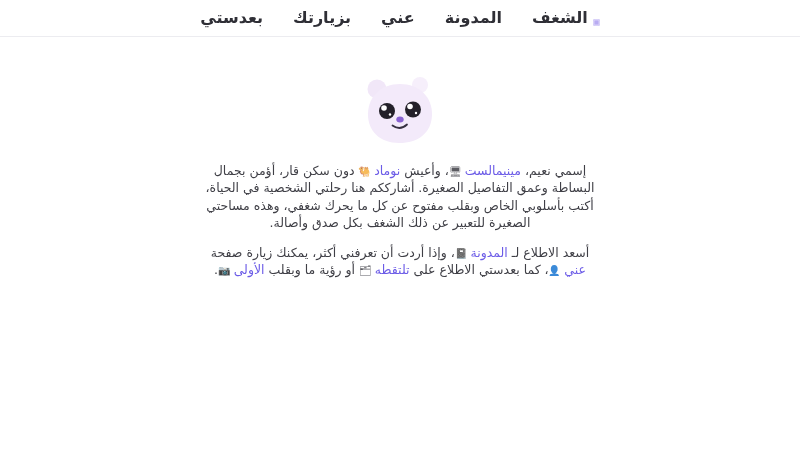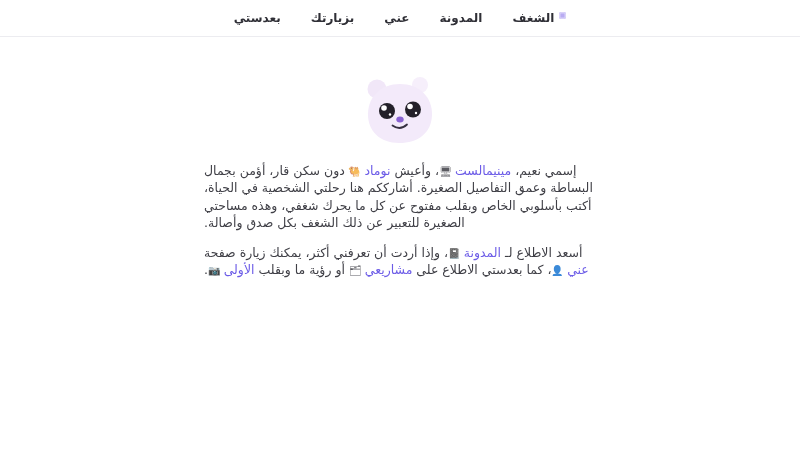--- a/index.html
+++ b/index.html
@@ -12,22 +12,22 @@
 
   
   .navbar {
     height: 37px;
     border-bottom: 1px solid #ececf0;
     display: flex; align-items: center; justify-content: center;
     direction: rtl;
   }
   .nav-list { display: flex; align-items: center; gap: 30px; }
   .nav-link {
-    display: flex; align-items: flex-start; gap: 5px;
-    font-size: 12px; font-weight: 600; color: #2f2f36;
+    display: flex; align-items: flex-end; gap: 5px;
+    font-size: 16px; font-weight: 600; color: #2f2f36;
     text-decoration: none; cursor: pointer; line-height: 1;
   }
   .nav-home-icon {
     width: 7px; height: 7px; border-radius: 2px;
     background: #b9acf2;
     box-shadow: inset 0 0 0 1.5px #d9d2f8;
     display: inline-block;
   }
 
   
@@ -35,21 +35,21 @@
     margin-top: 38px;
     display: flex; justify-content: center;
   }
   .mascot-wrap svg { display: block; }
 
   
   .content {
     direction: rtl;
     max-width: 392px;
     margin: 15px auto 0 auto;
-    text-align: left;
+    text-align: center;
     color: #3f3f46;
     font-size: 12.5px;
     line-height: 1.38;
   }
   .content p + p { margin-top: 13px; }
   .content a {
     color: #6c5ce7; text-decoration: none; cursor: pointer; font-weight: 500;
   }
   .emoji {
     font-size: 10px; opacity: 0.85; display: inline;
@@ -96,14 +96,14 @@
 
     <ellipse cx="40" cy="44.5" rx="3.7" ry="3" fill="#8a63d2"></ellipse>
 
     <path d="M 32.5 50.5 Q 40 56 47 49.5" stroke="#363040" stroke-width="1.8" fill="none" stroke-linecap="round"></path>
   </svg>
 </div>
 
 <div class="content">
   <p><span>إسمي نعيم، </span><a>مينيمالست</a><span class="emoji"> 🖥</span><span>، وأعيش </span><a>نوماد</a><span class="emoji"> 🐫</span><span> دون سكن قار، أؤمن بجمال البساطة وعمق التفاصيل الصغيرة. أشارككم هنا رحلتي الشخصية في الحياة، أكتب بأسلوبي الخاص وبقلب مفتوح عن كل ما يحرك شغفي، وهذه مساحتي الصغيرة للتعبير عن ذلك الشغف بكل صدق وأصالة.</span></p>
 
-  <p><span>أسعد الاطلاع لـ </span><a>المدونة</a><span class="emoji"> 📓</span><span>، وإذا أردت أن تعرفني أكثر، يمكنك زيارة صفحة </span><a>عني</a><span class="emoji"> 👤</span><span>، كما بعدستي الاطلاع على </span><a>مشاريعي</a><span class="emoji"> 🗂</span><span> أو رؤية ما وبقلب </span><a>الأولى</a><span class="emoji"> 📷</span><span>.</span></p>
+  <p><span>أسعد الاطلاع لـ </span><a>المدونة</a><span class="emoji"> 📓</span><span>، وإذا أردت أن تعرفني أكثر، يمكنك زيارة صفحة </span><a>عني</a><span class="emoji"> 👤</span><span>، كما بعدستي الاطلاع على </span><a>تلتقطه</a><span class="emoji"> 🗂</span><span> أو رؤية ما وبقلب </span><a>الأولى</a><span class="emoji"> 📷</span><span>.</span></p>
 </div>
 
 </body></html>

